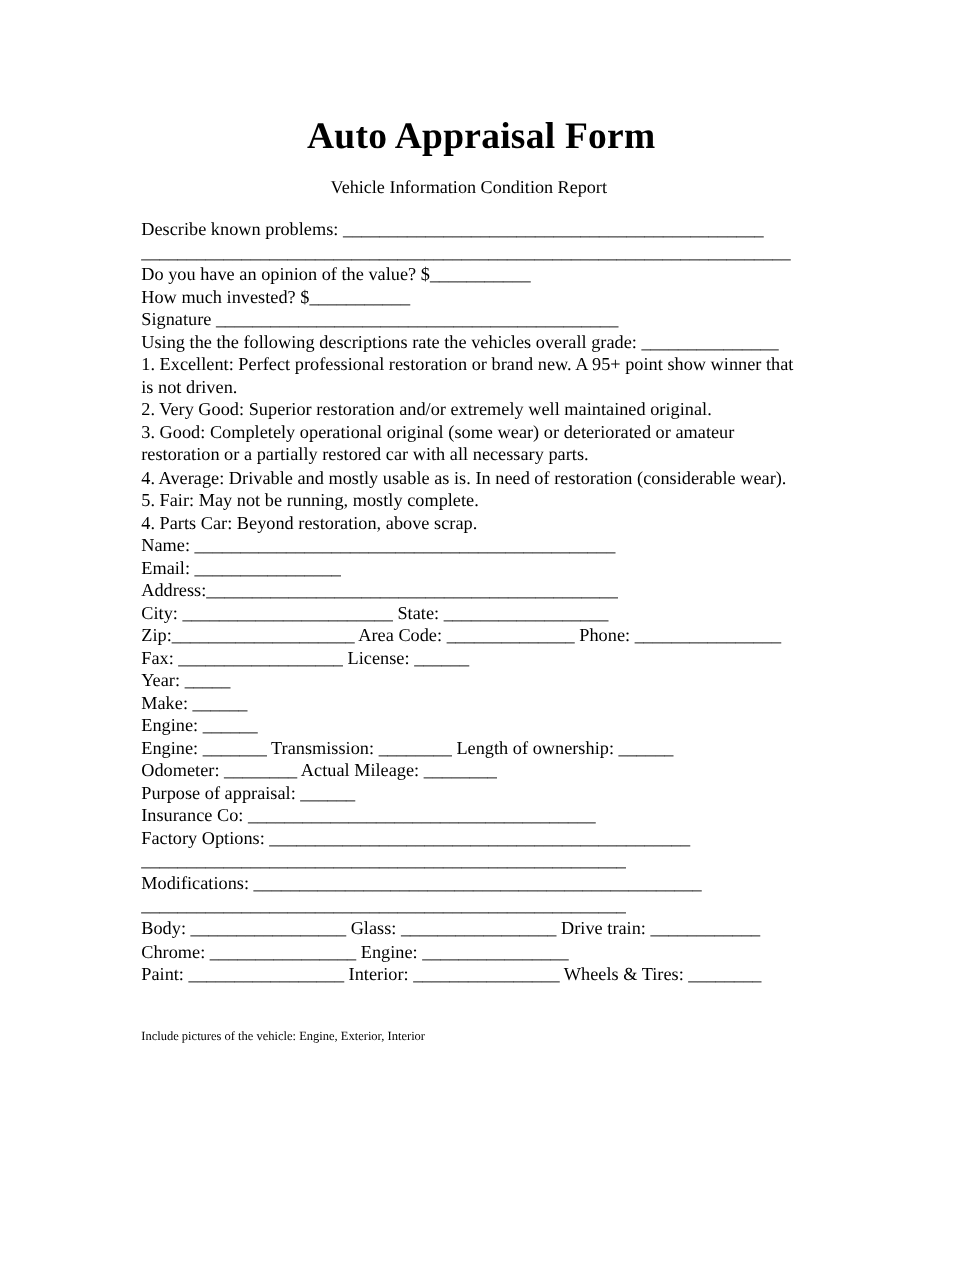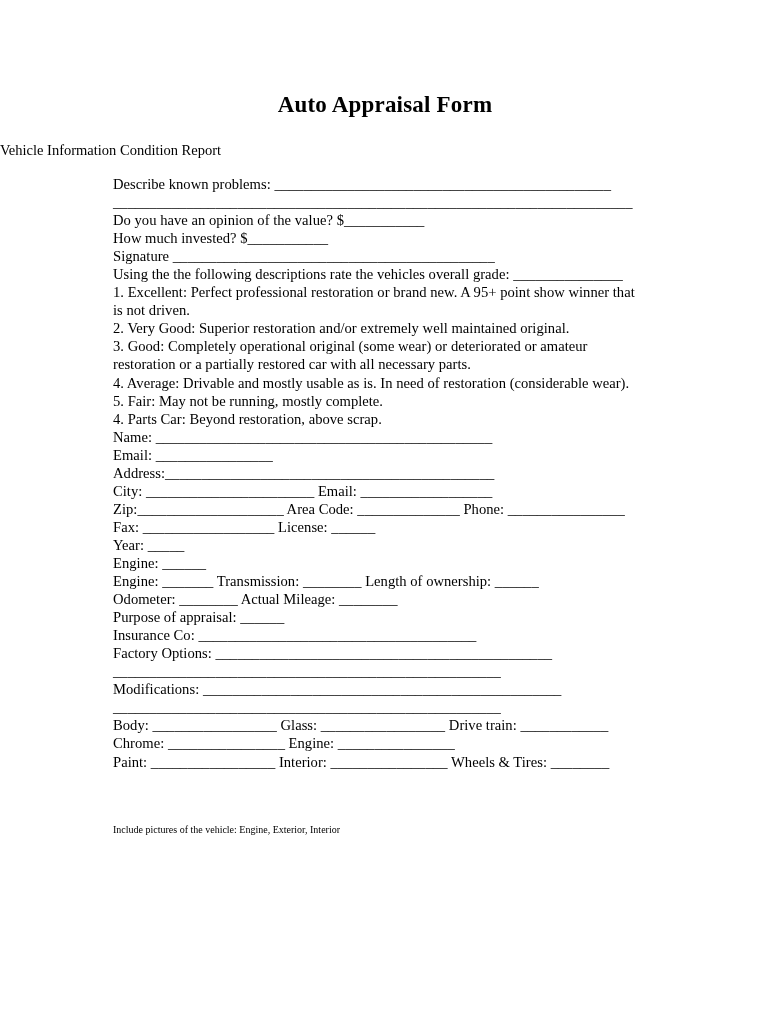--- a/index.html
+++ b/index.html
@@ -20,30 +20,30 @@
     height: 1024px;
     background: #ffffff;
     box-sizing: border-box;
   }
   .doc-title {
     position: absolute;
     top: 92px;
     left: 0;
     width: 770px;
     text-align: center;
-    font-size: 23px;
+    font-size: 30px;
     font-weight: bold;
     letter-spacing: 0.2px;
   }
   .doc-subtitle {
     position: absolute;
     top: 142px;
     left: 0;
     width: 750px;
-    text-align: left;
+    text-align: center;
     font-size: 14.5px;
   }
   .body-block {
     position: absolute;
     top: 175px;
     left: 113px;
     width: 600px;
   }
   .line {
     font-size: 14.6px;
@@ -80,24 +80,25 @@
     <div class="line">is not driven.</div>
     <div class="line">2. Very Good: Superior restoration and/or extremely well maintained original.</div>
     <div class="line">3. Good: Completely operational original (some wear) or deteriorated or amateur</div>
     <div class="line">restoration or a partially restored car with all necessary parts.</div>
     <div class="line">4. Average: Drivable and mostly usable as is. In need of restoration (considerable wear).</div>
     <div class="line">5. Fair: May not be running, mostly complete.</div>
     <div class="line">4. Parts Car: Beyond restoration, above scrap.</div>
     <div class="line">Name: ______________________________________________</div>
     <div class="line">Email: ________________</div>
     <div class="line">Address:_____________________________________________</div>
-    <div class="line">City: _______________________ Email: __________________</div>
+    <div class="line">City: _______________________ State: __________________</div>
     <div class="line">Zip:____________________ Area Code: ______________ Phone: ________________</div>
     <div class="line">Fax: __________________ License: ______</div>
     <div class="line">Year: _____</div>
+    <div class="line">Make: ______</div>
     <div class="line">Engine: ______</div>
     <div class="line">Engine: _______ Transmission: ________ Length of ownership: ______</div>
     <div class="line">Odometer: ________ Actual Mileage: ________</div>
     <div class="line">Purpose of appraisal: ______</div>
     <div class="line">Insurance Co: ______________________________________</div>
     <div class="line">Factory Options: ______________________________________________</div>
     <div class="line">_____________________________________________________</div>
     <div class="line">Modifications: _________________________________________________</div>
     <div class="line">_____________________________________________________</div>
     <div class="line">Body: _________________ Glass: _________________ Drive train: ____________</div>

